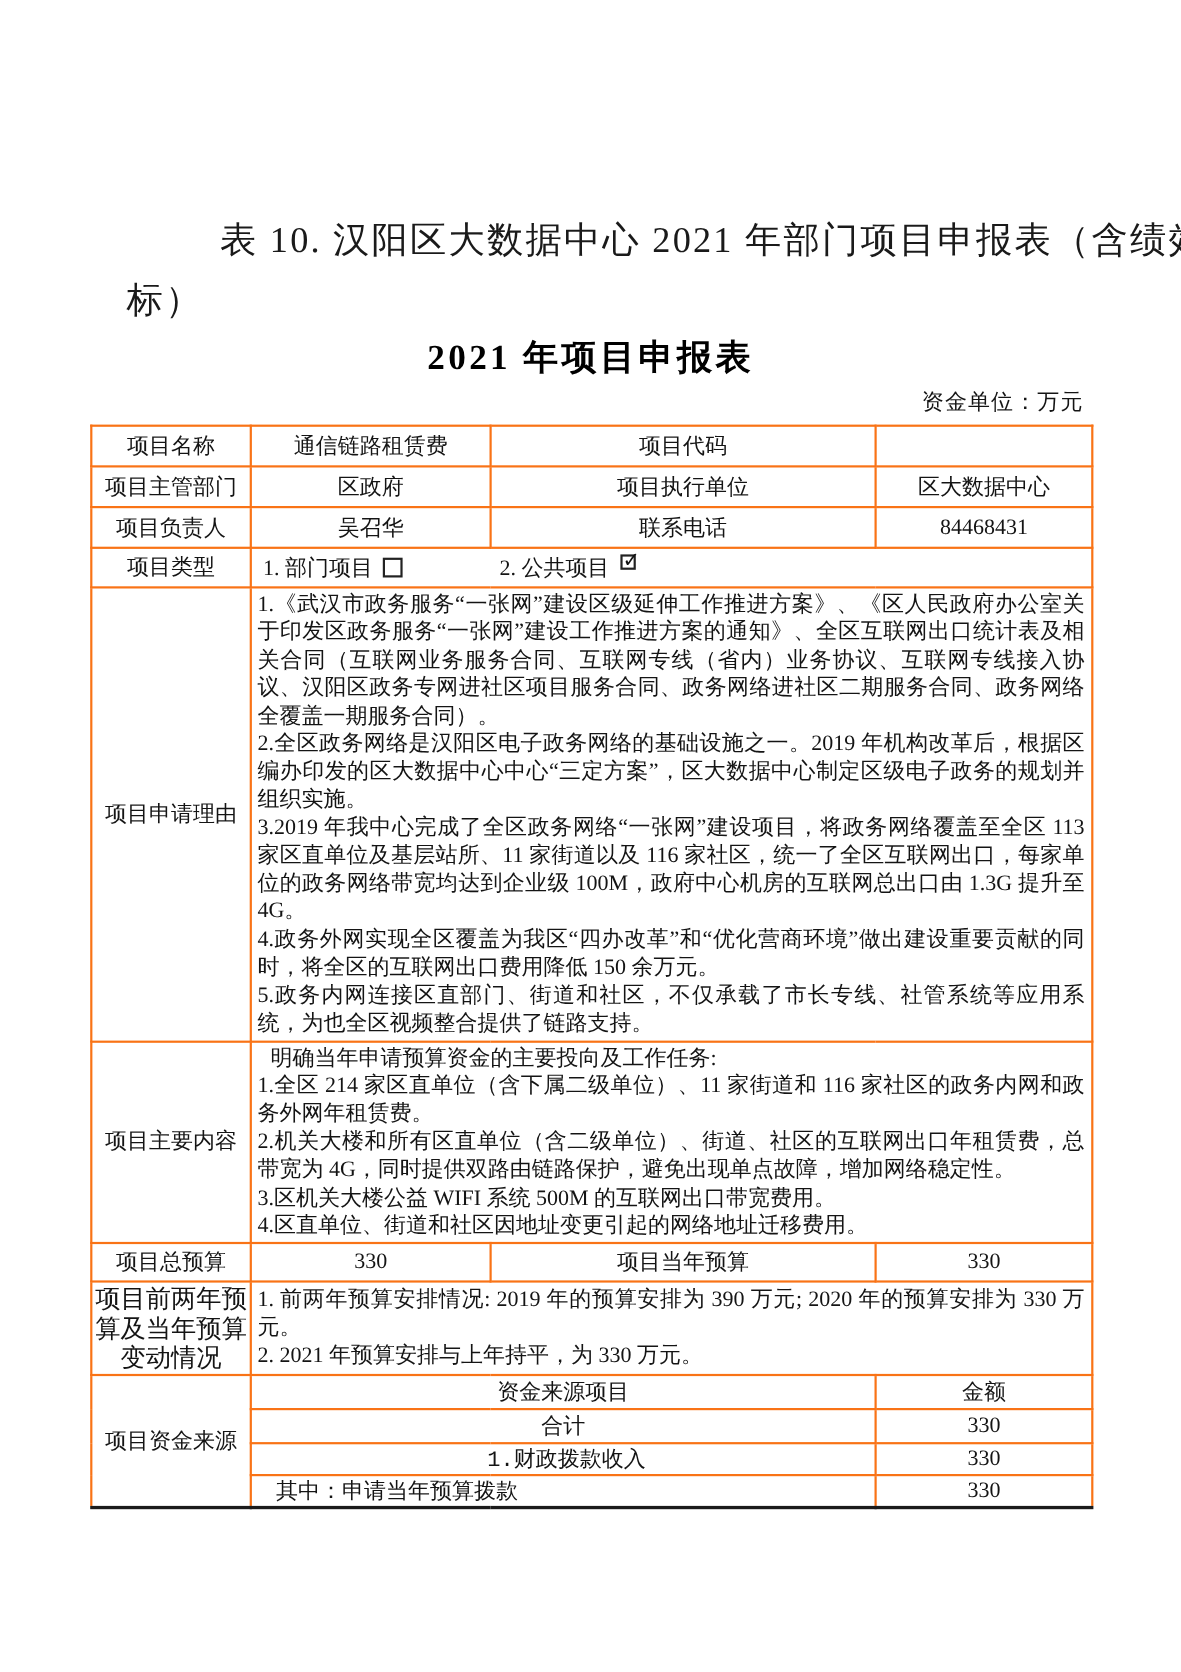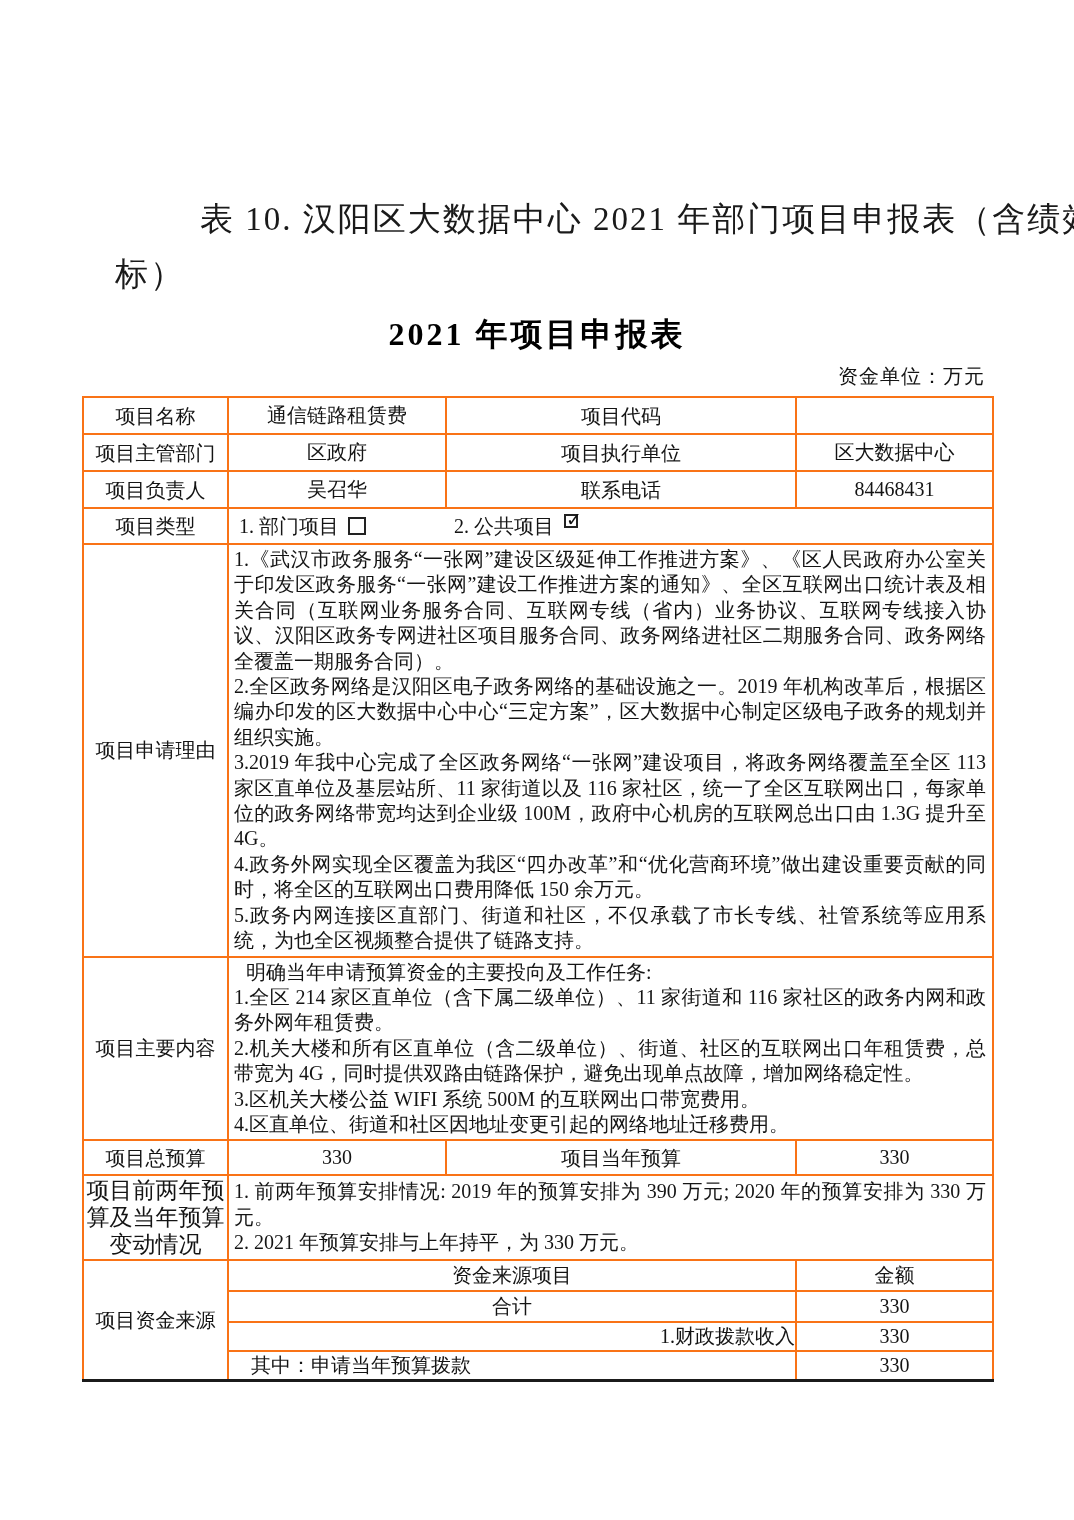--- a/index.html
+++ b/index.html
@@ -15,21 +15,21 @@
 
   .doc-heading {
     margin:192px 95px 0 115px;
     font-size:33px; line-height:55px; letter-spacing:2px;
     color:#1a1a1a;
   }
   .heading-line1 { text-indent:85px; white-space:nowrap; }
   .heading-line2 { text-indent:0; }
 
   .form-title {
-    margin-top:12px;
+    margin-top:2px;
     text-align:center;
     font-size:32px; line-height:40px;
     font-weight:bold; letter-spacing:3px;
     color:#000;
   }
 
   .unit-note {
     margin:10px 89px 8px 0;
     text-align:right;
     font-size:20px; line-height:24px;
@@ -80,21 +80,21 @@
     position:relative;
   }
   .cbx-checked::after {
     content:"✓";
     position:absolute; left:0px; top:-8px;
     font-size:19px; font-weight:bold;
     font-family:"DejaVu Sans","Liberation Sans",sans-serif;
     color:#111;
   }
 
-  td.fund-item-left { text-align:right; padding-left:6px; }
+  td.fund-item-left { text-align:center; padding-left:6px;font-family:Liberation Mono, monospace; }
   td.fund-item-indent { text-align:left; padding-left:22px; }
 </style>
 </head>
 <body>
 
 <div class="page">
 
   <div class="doc-heading">
     <div class="heading-line1">表 10. 汉阳区大数据中心 2021 年部门项目申报表（含绩效目</div>
     <div class="heading-line2">标）</div>

